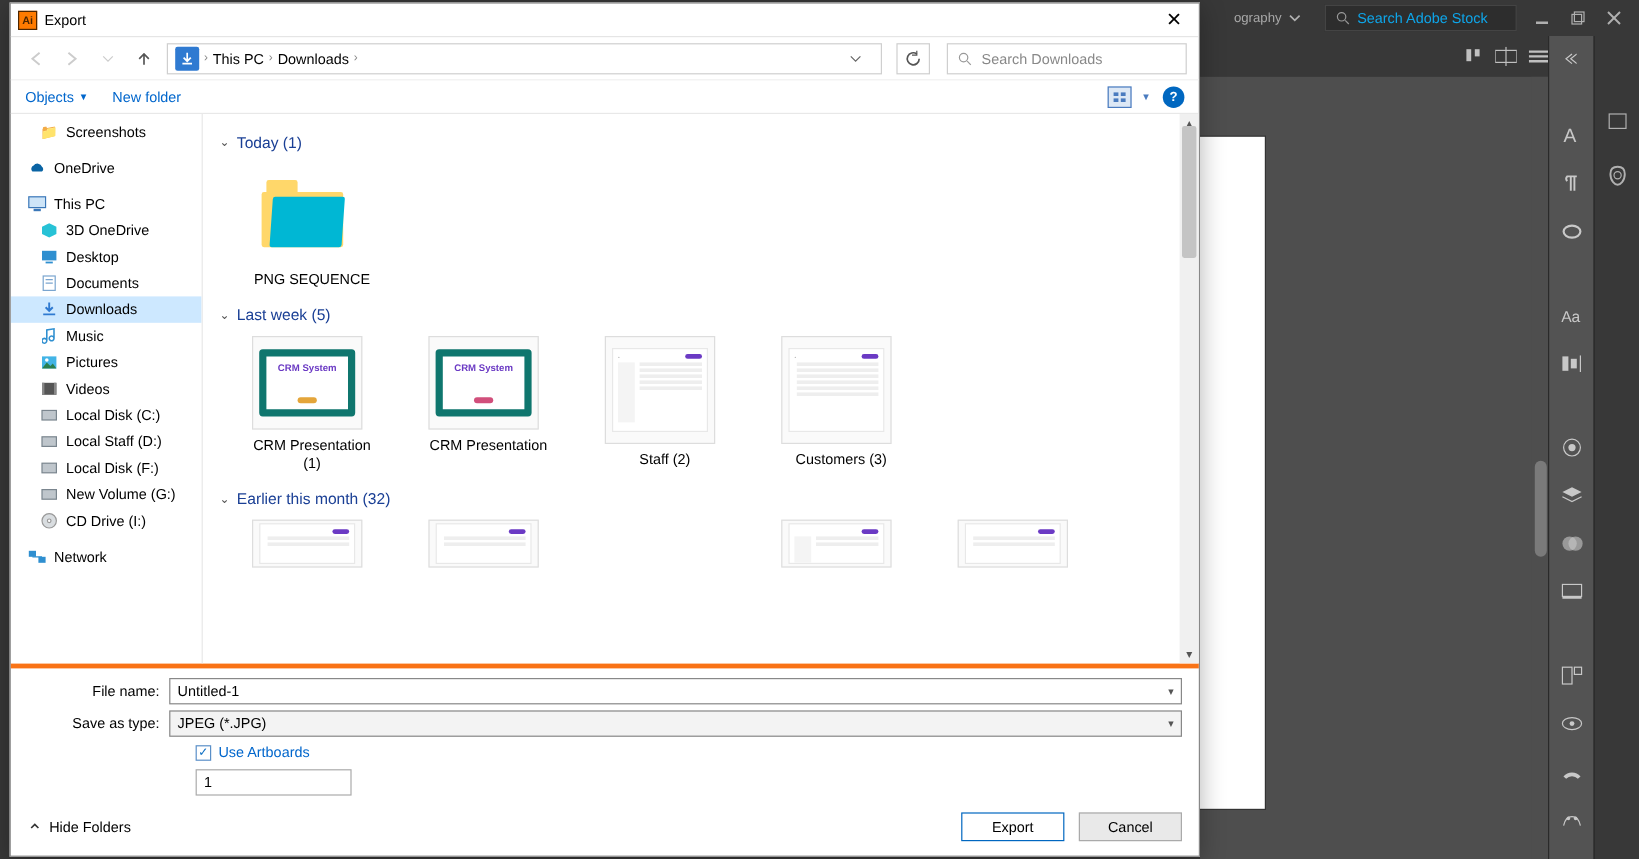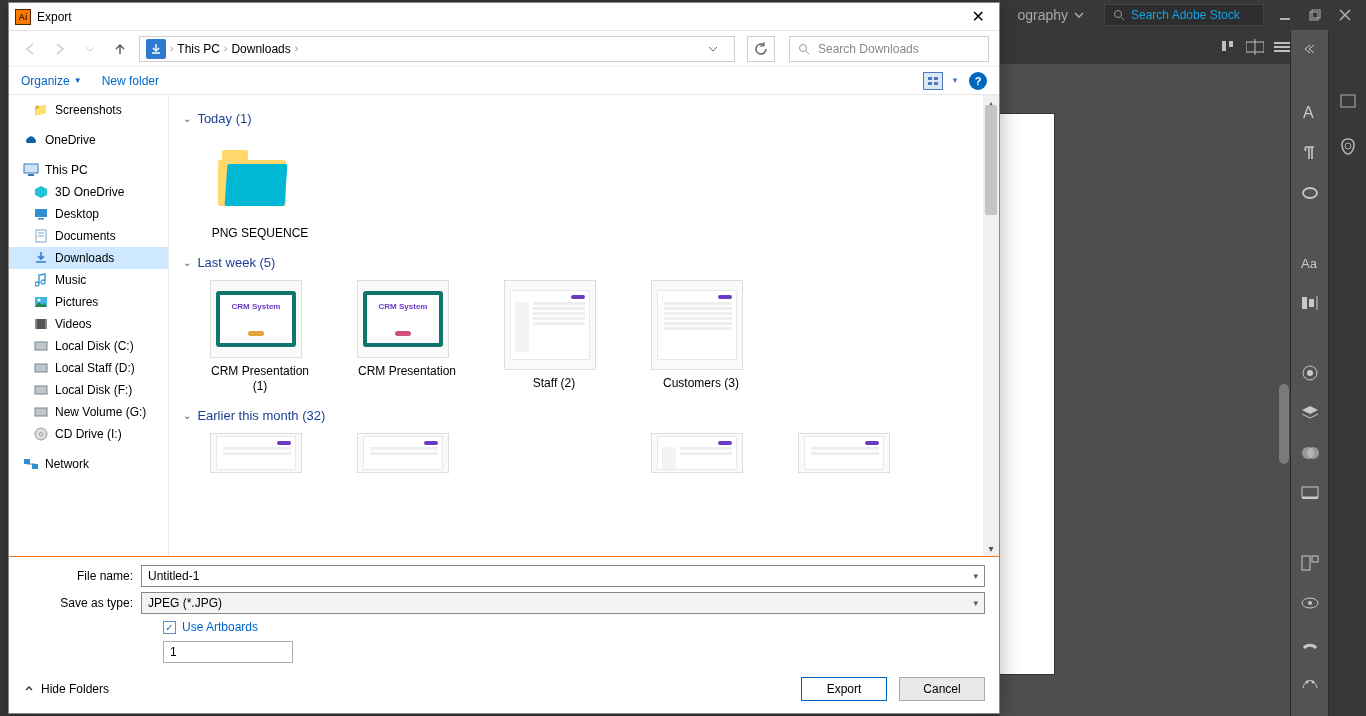--- a/index.html
+++ b/index.html
@@ -1,21 +1,21 @@
 <!DOCTYPE html>
 <html><head>
 <meta charset="utf-8">
 <style>
 * { margin: 0; padding: 0; box-sizing: border-box; font-family: "Segoe UI", Tahoma, sans-serif; }
 body { background: #535353; width: 1366px; height: 716px; overflow: hidden; position: relative; font-size: 12px; }
 
 
 .app-background { position: absolute; top: 0; right: 0; left: 0; height: 716px; background: #383838; }
 .app-topbar { position: absolute; top: 0; right: 0; height: 30px; display: flex; align-items: center; color: #a8a8a8; }
-.topbar-label { margin-right: 6px; font-size: 14px; }
+.topbar-label { margin-right: 6px; font-size: 11px; }
 .topbar-chevron { margin-right: 20px; }
 .topbar-search { background: #2d2d2d; border: 1px solid #444; padding: 4px 8px; color: #0ea5e9; font-size: 12px; display: flex; align-items: center; width: 160px; height: 22px; margin-right: 14px; }
 .topbar-search svg { margin-right: 6px; }
 .window-controls { display: flex; gap: 16px; margin-right: 14px; color: #b0b0b0; }
 .window-btn { width: 14px; height: 14px; display: flex; align-items: center; justify-content: center; }
 
 
 .right-rail { position: absolute; right: 0; top: 30px; width: 38px; height: 686px; background: #383838; border-left: 1px solid #2a2a2a; display: flex; flex-direction: column; align-items: center; padding-top: 60px; gap: 24px; }
 .right-rail .rail-icon { width: 22px; height: 22px; color: #b0b0b0; display: flex; justify-content: center; align-items: center; }
 .right-rail2 { position: absolute; right: 38px; top: 30px; width: 38px; height: 686px; background: #535353; border-left: 1px solid #2a2a2a; display: flex; flex-direction: column; align-items: center; padding-top: 8px; gap: 18px; }
@@ -73,39 +73,39 @@
 .folder-shape { position:relative; width:68px; height:56px; }
 .folder-back { position:absolute; left:0; bottom:0; width:68px; height:46px; background:#ffd76a; border-radius:2px;}
 .folder-tab { position:absolute; left:4px; top:0; width:26px; height:14px; background:#ffd76a; border-radius:2px 2px 0 0;}
 .folder-front { position:absolute; left:8px; bottom:0; width:60px; height:42px; background:#00b7d4; border-radius:2px; transform:skewX(-4deg);}
 
 .content-scroll { position:absolute; right:0; top:0; width:16px; bottom:0; background:#f0f0f0;}
 .content-scroll-thumb { position:absolute; top:10px; width:12px; right:2px; height:110px; background:#c4c4c4; border-radius:2px;}
 .content-scroll-arrow { position:absolute; width:16px; height:16px; display:flex;align-items:center;justify-content:center; color:#555; font-size:10px;}
 .content-scroll-arrow.up { top:0;} .content-scroll-arrow.down{ bottom:0;}
 
-.dlg-footer { border-top:1px solid #f97316; padding:8px 14px 12px 14px; }
+.dlg-footer { border-top:4px solid #f97316; padding:8px 14px 12px 14px; }
 .form-row { display:flex; align-items:center; gap:8px; margin-bottom:5px;}
 .form-row .flabel { width:110px; text-align:right; font-size:12px;}
 .form-row .finput { flex:1; height:22px; border:1px solid #888; padding:0 6px; font-size:12px; display:flex; align-items:center; justify-content:space-between; background:#fff;}
 .form-row .finput.dropdown { background:#f3f3f3;}
 .opts { margin-left:140px; margin-top:6px;}
 .opt { display:flex; align-items:center; gap:6px; font-size:12px; color:#0066cc; margin-bottom:5px;}
 .opt.dark { color:#000;}
 .opt .range-input { width:130px; height:22px; border:1px solid #ababab; padding:0 6px; margin-top:2px; display:flex; align-items:center;}
 .footer-btns { display:flex; justify-content:space-between; align-items:center; margin-top:14px;}
 .hide-folders { display:flex; align-items:center; gap:6px; font-size:12px;}
 .btns { display:flex; gap:12px;}
 .btn { width:86px; height:24px; border:1px solid #aaa; background:#e9e9e9; font-size:12px; display:flex; align-items:center; justify-content:center;}
 .btn.primary { border:1px solid #0067c0; background:#fff;}
 
 svg { display:block; }
 
 
-.crm-card-inner { width:80px; height:56px; border:4px solid #0f766e; border-radius:3px; background:#fff; display:flex; flex-direction:column; align-items:center; justify-content:center; gap:20px;}
+.crm-card-inner { width:80px; height:56px; border:6px solid #0f766e; border-radius:3px; background:#fff; display:flex; flex-direction:column; align-items:center; justify-content:center; gap:20px;}
 .crm-txt { font-size:8px; color:#6b3ac4; font-weight:bold;}
 .crm-pill { width:16px; height:5px; border-radius:3px;}
 
 .ui-card-inner { width:80px; height:70px; border:1px solid #e8e8e8; background:#fff; padding:4px; font-size:4px; color:#bbb; display:flex; flex-direction:column; gap:2px;}
 .ui-head { display:flex; justify-content:space-between;}
 .ui-pill { width:14px; height:4px; background:#6b3ac4; border-radius:2px;}
 .ui-side { width:14px; height:50px; background:#f4f4f4; float:left;}
 .ui-rows { display:flex; flex-direction:column; gap:2px; margin-left:2px;}
 .ui-row { height:3px; background:#eee;}
 
@@ -346,21 +346,21 @@
             <circle cx="5" cy="5" r="3.5" stroke="#999" fill="none"></circle>
             <line x1="8" y1="8" x2="11" y2="11" stroke="#999"></line>
           </svg>
         </span>
       <span>Search Downloads</span>
     </div>
   </div>
 
   <div class="dlg-toolbar">
     <span class="tb-link">
-        <span>Organize</span>
+        <span>Objects</span>
         <span class="caret">▼</span>
       </span>
     <span style="width:20px"></span>
     <span class="tb-link">New folder</span>
     <span class="tb-spacer"></span>
     <div class="tb-view">
       <div class="vicon">
           <svg width="12" height="10">
             <rect x="1" y="1" width="4" height="3" fill="#4a7bbf"></rect>
             <rect x="7" y="1" width="4" height="3" fill="#4a7bbf"></rect>

